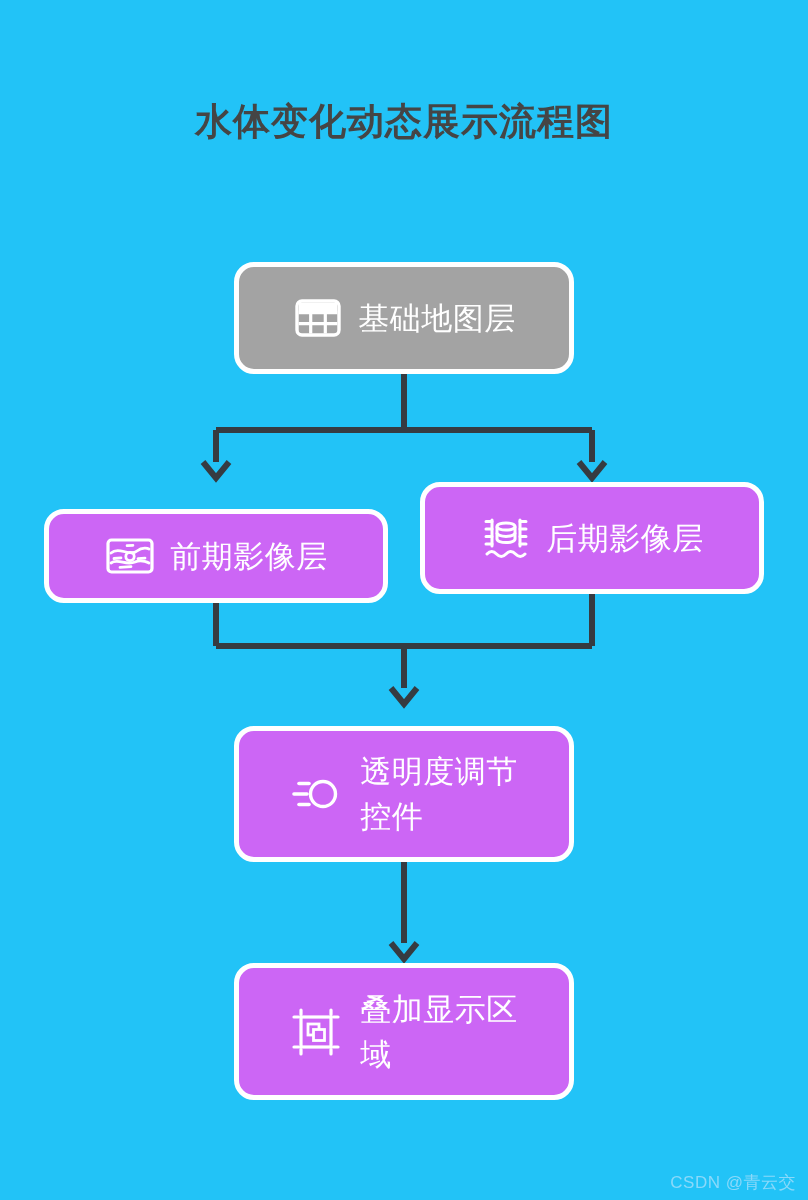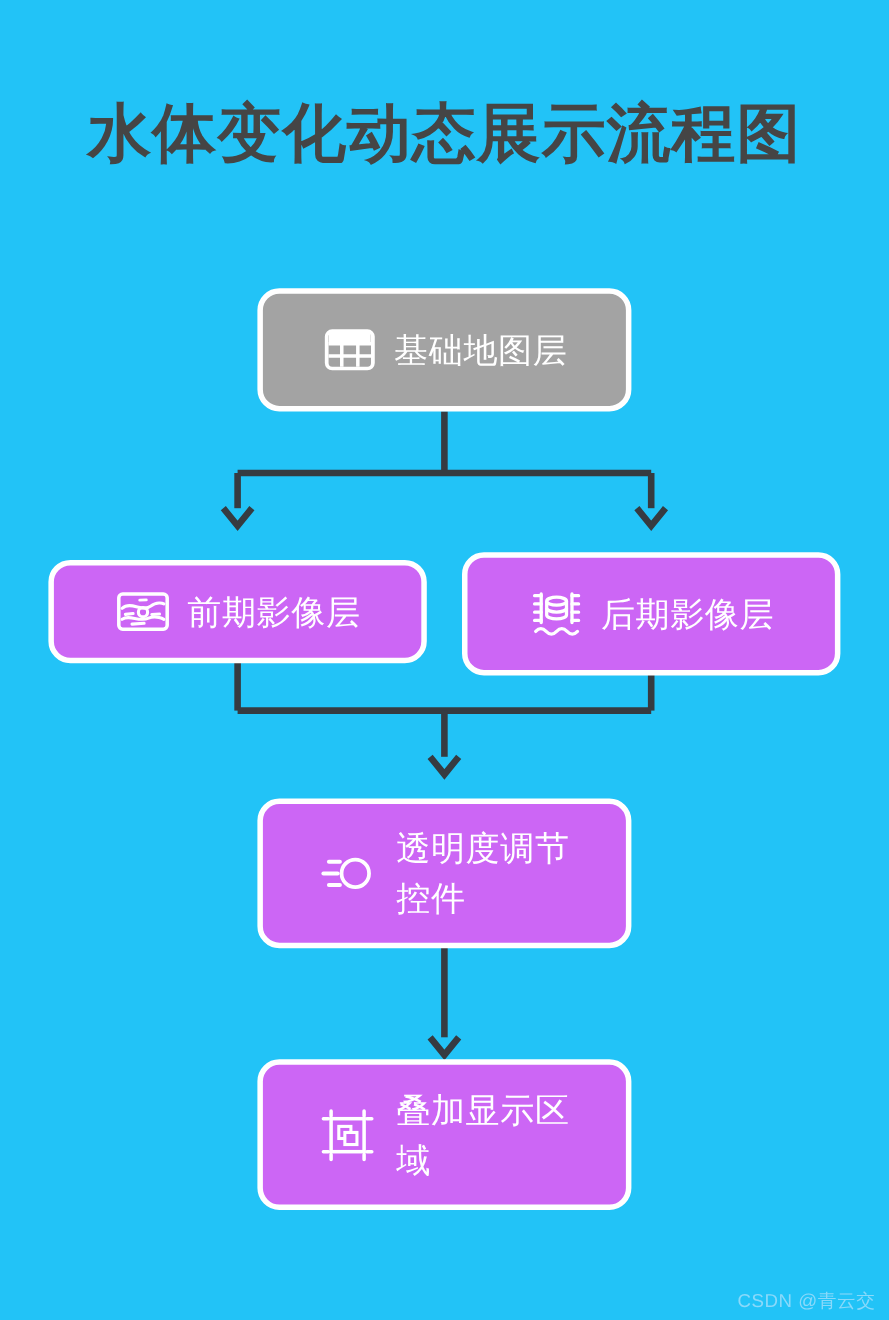--- a/index.html
+++ b/index.html
@@ -23,21 +23,21 @@
     height: 1200px;
   }
 
   
   .title {
     position: absolute;
     left: 0;
     top: 96px;
     width: 808px;
     text-align: center;
-    font-size: 58px;
+    font-size: 37px;
     line-height: 52px;
     font-weight: bold;
     color: #454545;
     letter-spacing: 1px;
     white-space: nowrap;
   }
 
   
   .edges {
     position: absolute;
@@ -78,21 +78,21 @@
     width: 52px;
     height: 52px;
     display: block;
   }
   .node.two-line { align-items: center; }
   .node.two-line .label { line-height: 44px; }
 
   
   #node-base      { left: 234px; top: 262px; width: 340px; height: 112px; }
   #node-early     { left: 44px;  top: 509px; width: 344px; height: 94px; }
-  #node-late      { left: 420px; top: 502px; width: 344px; height: 112px; }
+  #node-late      { left: 420px; top: 482px; width: 344px; height: 112px; }
   #node-opacity   { left: 234px; top: 708px; width: 340px; height: 136px; margin-top: 18px; }
   #node-overlay   { left: 234px; top: 963px; width: 340px; height: 137px; }
 
   #node-opacity .label,
   #node-overlay .label { line-height: 45px; }
   #node-opacity, #node-overlay { gap: 18px; }
 
   
   .watermark {
     position: absolute;

